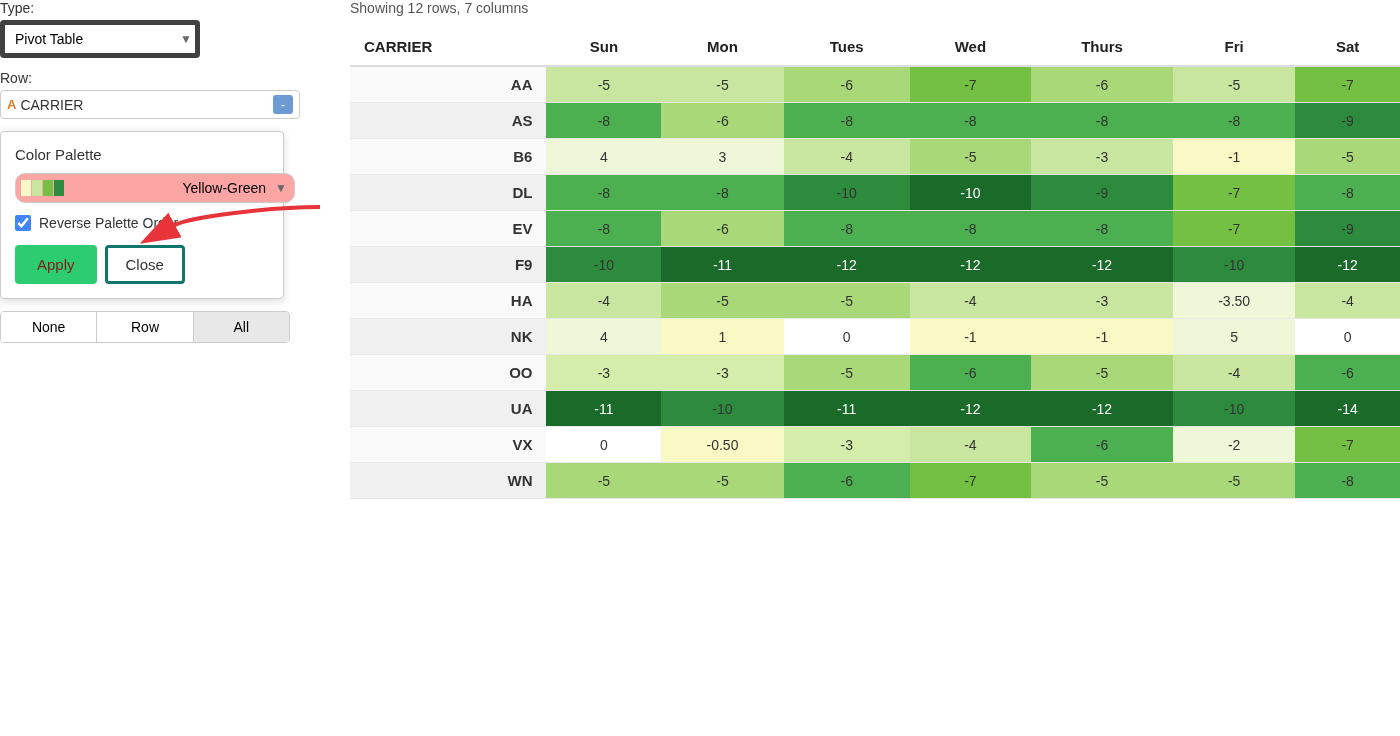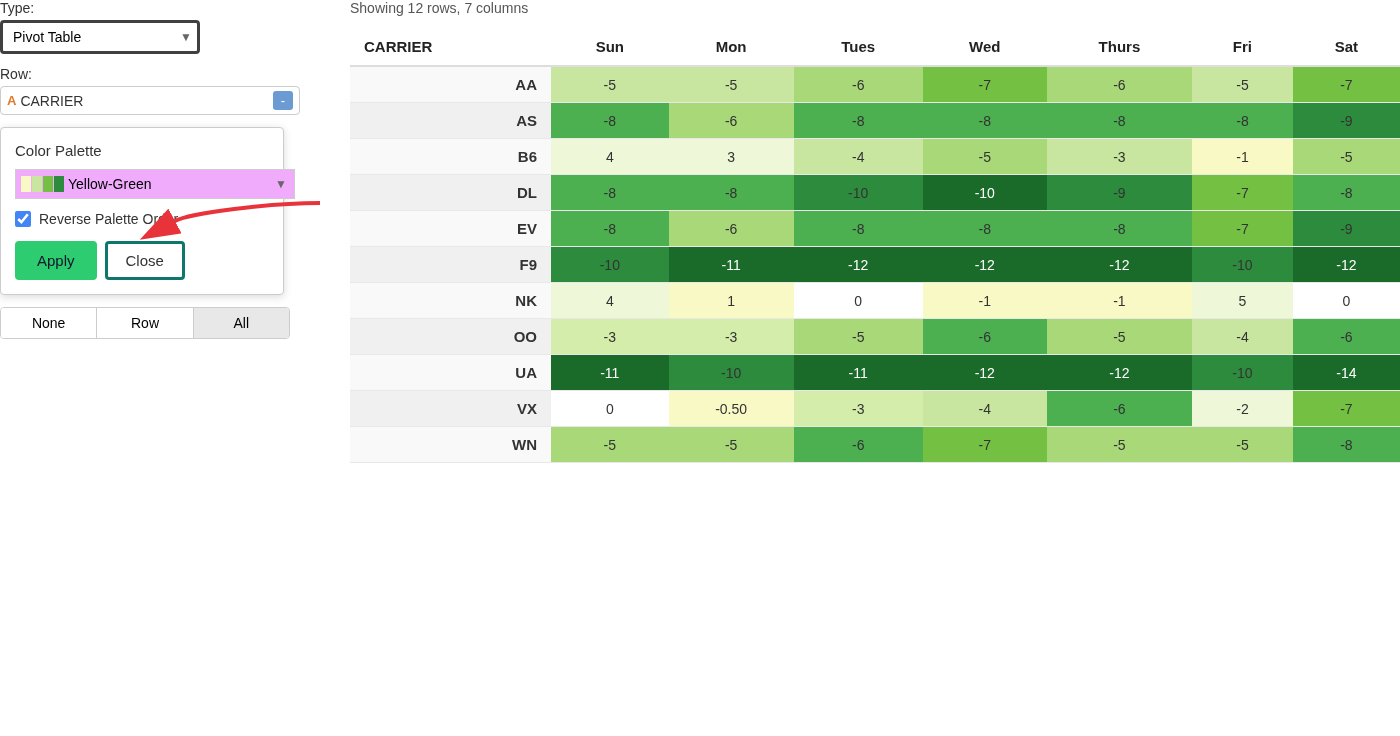--- a/index.html
+++ b/index.html
@@ -7,42 +7,42 @@
 
     .main-container { display: flex; gap: 20px; }
 
     
     .left-panel { width: 330px; flex-shrink: 0; }
 
     .form-group { margin-bottom: 12px; }
     .form-label { font-size: 14px; color: #333; margin-bottom: 4px; display: block; }
 
     .select-wrapper { position: relative; display: inline-block; width: 200px; }
-    .select-wrapper select { width: 100%; padding: 6px 28px 6px 10px; border: 3px solid #404040; border-radius: 4px; background: #fff; font-size: 14px; appearance: none; cursor: pointer; }
+    .select-wrapper select { width: 100%; padding: 6px 28px 6px 10px; border: 5px solid #404040; border-radius: 4px; background: #fff; font-size: 14px; appearance: none; cursor: pointer; }
     .select-arrow { position: absolute; right: 8px; top: 50%; transform: translateY(-50%); pointer-events: none; color: #666; font-size: 12px; }
 
     .row-tag-container { display: flex; align-items: center; gap: 6px; border: 1px solid #ccc; border-radius: 4px; padding: 4px 6px; background: #fff; width: 300px; }
     .row-tag { display: flex; align-items: center; gap: 4px; }
     .row-tag-icon { color: #e07b2a; font-size: 13px; font-weight: bold; }
     .row-tag-text { font-size: 14px; color: #333; }
     .row-tag-remove { background: #6b9bd2; color: #fff; border: none; border-radius: 3px; padding: 2px 8px; font-size: 13px; cursor: pointer; margin-left: auto; }
 
     
     .color-palette-popup { border: 1px solid #ccc; border-radius: 4px; padding: 14px; background: #fff; width: 284px; box-shadow: 0 2px 8px rgba(0,0,0,0.15); margin-top: 4px; }
     .color-palette-title { font-size: 15px; font-weight: 500; margin-bottom: 10px; }
 
     .palette-select-wrapper { position: relative; display: inline-block; width: 280px; margin-bottom: 12px; }
-    .palette-select-wrapper select { width: 100%; padding: 6px 28px 6px 8px; border: 1px solid #ccc; border-radius: 0; background: #f0abfc; font-size: 14px; appearance: none; cursor: pointer; }
+    .palette-select-wrapper select { width: 100%; padding: 6px 28px 6px 8px; border: 1px solid #ccc; border-radius: 10px; background: #fca5a5; font-size: 14px; appearance: none; cursor: pointer; text-align: right; }
 
     .checkbox-row { display: flex; align-items: center; gap: 8px; margin-bottom: 14px; }
     .checkbox-row input[type="checkbox"] { width: 16px; height: 16px; accent-color: #4285f4; }
     .checkbox-label { font-size: 14px; color: #333; }
 
     .popup-buttons { display: flex; gap: 8px; }
-    .btn-apply { background: #2ecc71; color: #0f172a; border: none; border-radius: 4px; padding: 8px 22px; font-size: 15px; cursor: pointer; font-weight: 500; }
+    .btn-apply { background: #2ecc71; color: #7f1d1d; border: none; border-radius: 4px; padding: 8px 22px; font-size: 15px; cursor: pointer; font-weight: 500; }
     .btn-close { background: #fff; color: #333; border: 3px solid #0f766e; border-radius: 4px; padding: 8px 18px; font-size: 15px; cursor: pointer; }
 
     
     .color-by-section { margin-top: 12px; }
     .color-by-header { display: flex; align-items: center; gap: 6px; margin-bottom: 6px; }
     .color-by-label { font-size: 14px; color: #333; }
     .color-by-link { color: #4285f4; font-size: 14px; text-decoration: none; }
     .color-by-gear { color: #888; font-size: 14px; cursor: pointer; }
 
     .color-by-buttons { display: flex; border: 1px solid #ccc; border-radius: 4px; overflow: hidden; width: 290px; }
@@ -226,20 +226,30 @@
             <td>F9</td>
             <td class="cell-darkgreen2">-10</td>
             <td class="cell-darkest">-11</td>
             <td class="cell-darkest">-12</td>
             <td class="cell-darkest">-12</td>
             <td class="cell-darkest">-12</td>
             <td class="cell-darkgreen2">-10</td>
             <td class="cell-darkest">-12</td>
           </tr>
           <tr>
+            <td>HA</td>
+            <td class="cell-lightgreen1">-4</td>
+            <td class="cell-lightgreen2">-5</td>
+            <td class="cell-lightgreen2">-5</td>
+            <td class="cell-lightgreen1">-4</td>
+            <td class="cell-lightgreen1">-3</td>
+            <td class="cell-verylight">-3.50</td>
+            <td class="cell-lightgreen1">-4</td>
+          </tr>
+          <tr>
             <td>NK</td>
             <td class="cell-verylight">4</td>
             <td class="cell-lightyellow">1</td>
             <td class="cell-white">0</td>
             <td class="cell-lightyellow">-1</td>
             <td class="cell-lightyellow">-1</td>
             <td class="cell-verylight">5</td>
             <td class="cell-white">0</td>
           </tr>
           <tr>

